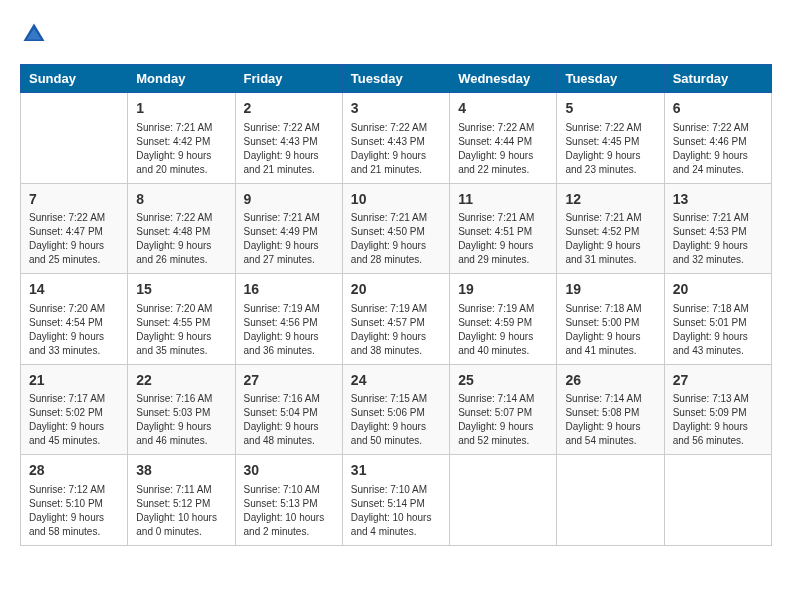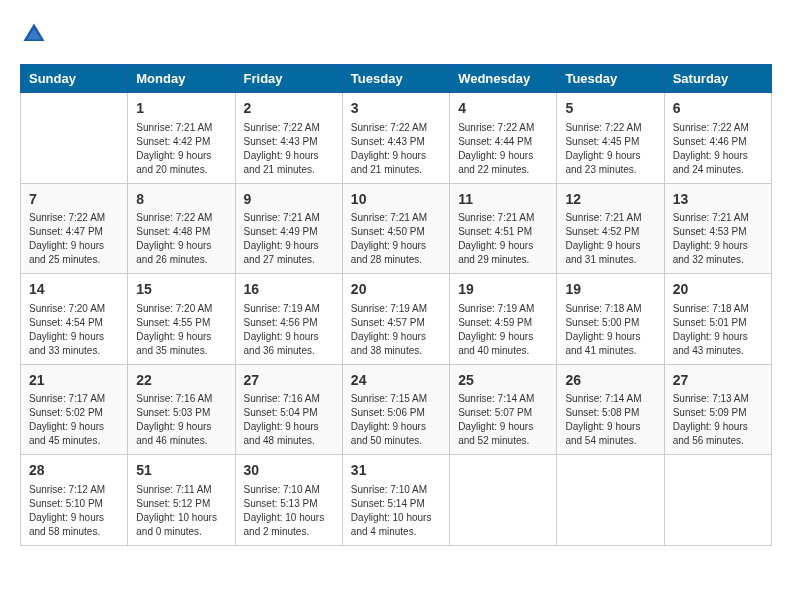--- a/index.html
+++ b/index.html
@@ -240,21 +240,21 @@
           <span class="day-number">27</span>
           <div class="day-detail">Sunrise: 7:13 AM<br>Sunset: 5:09 PM<br>Daylight: 9 hours and 56 minutes.</div>
         </td>
       </tr>
       <tr>
         <td>
           <span class="day-number">28</span>
           <div class="day-detail">Sunrise: 7:12 AM<br>Sunset: 5:10 PM<br>Daylight: 9 hours and 58 minutes.</div>
         </td>
         <td>
-          <span class="day-number">51</span>
+          <span class="day-number">38</span>
           <div class="day-detail">Sunrise: 7:11 AM<br>Sunset: 5:12 PM<br>Daylight: 10 hours and 0 minutes.</div>
         </td>
         <td>
           <span class="day-number">30</span>
           <div class="day-detail">Sunrise: 7:10 AM<br>Sunset: 5:13 PM<br>Daylight: 10 hours and 2 minutes.</div>
         </td>
         <td>
           <span class="day-number">31</span>
           <div class="day-detail">Sunrise: 7:10 AM<br>Sunset: 5:14 PM<br>Daylight: 10 hours and 4 minutes.</div>
         </td>

